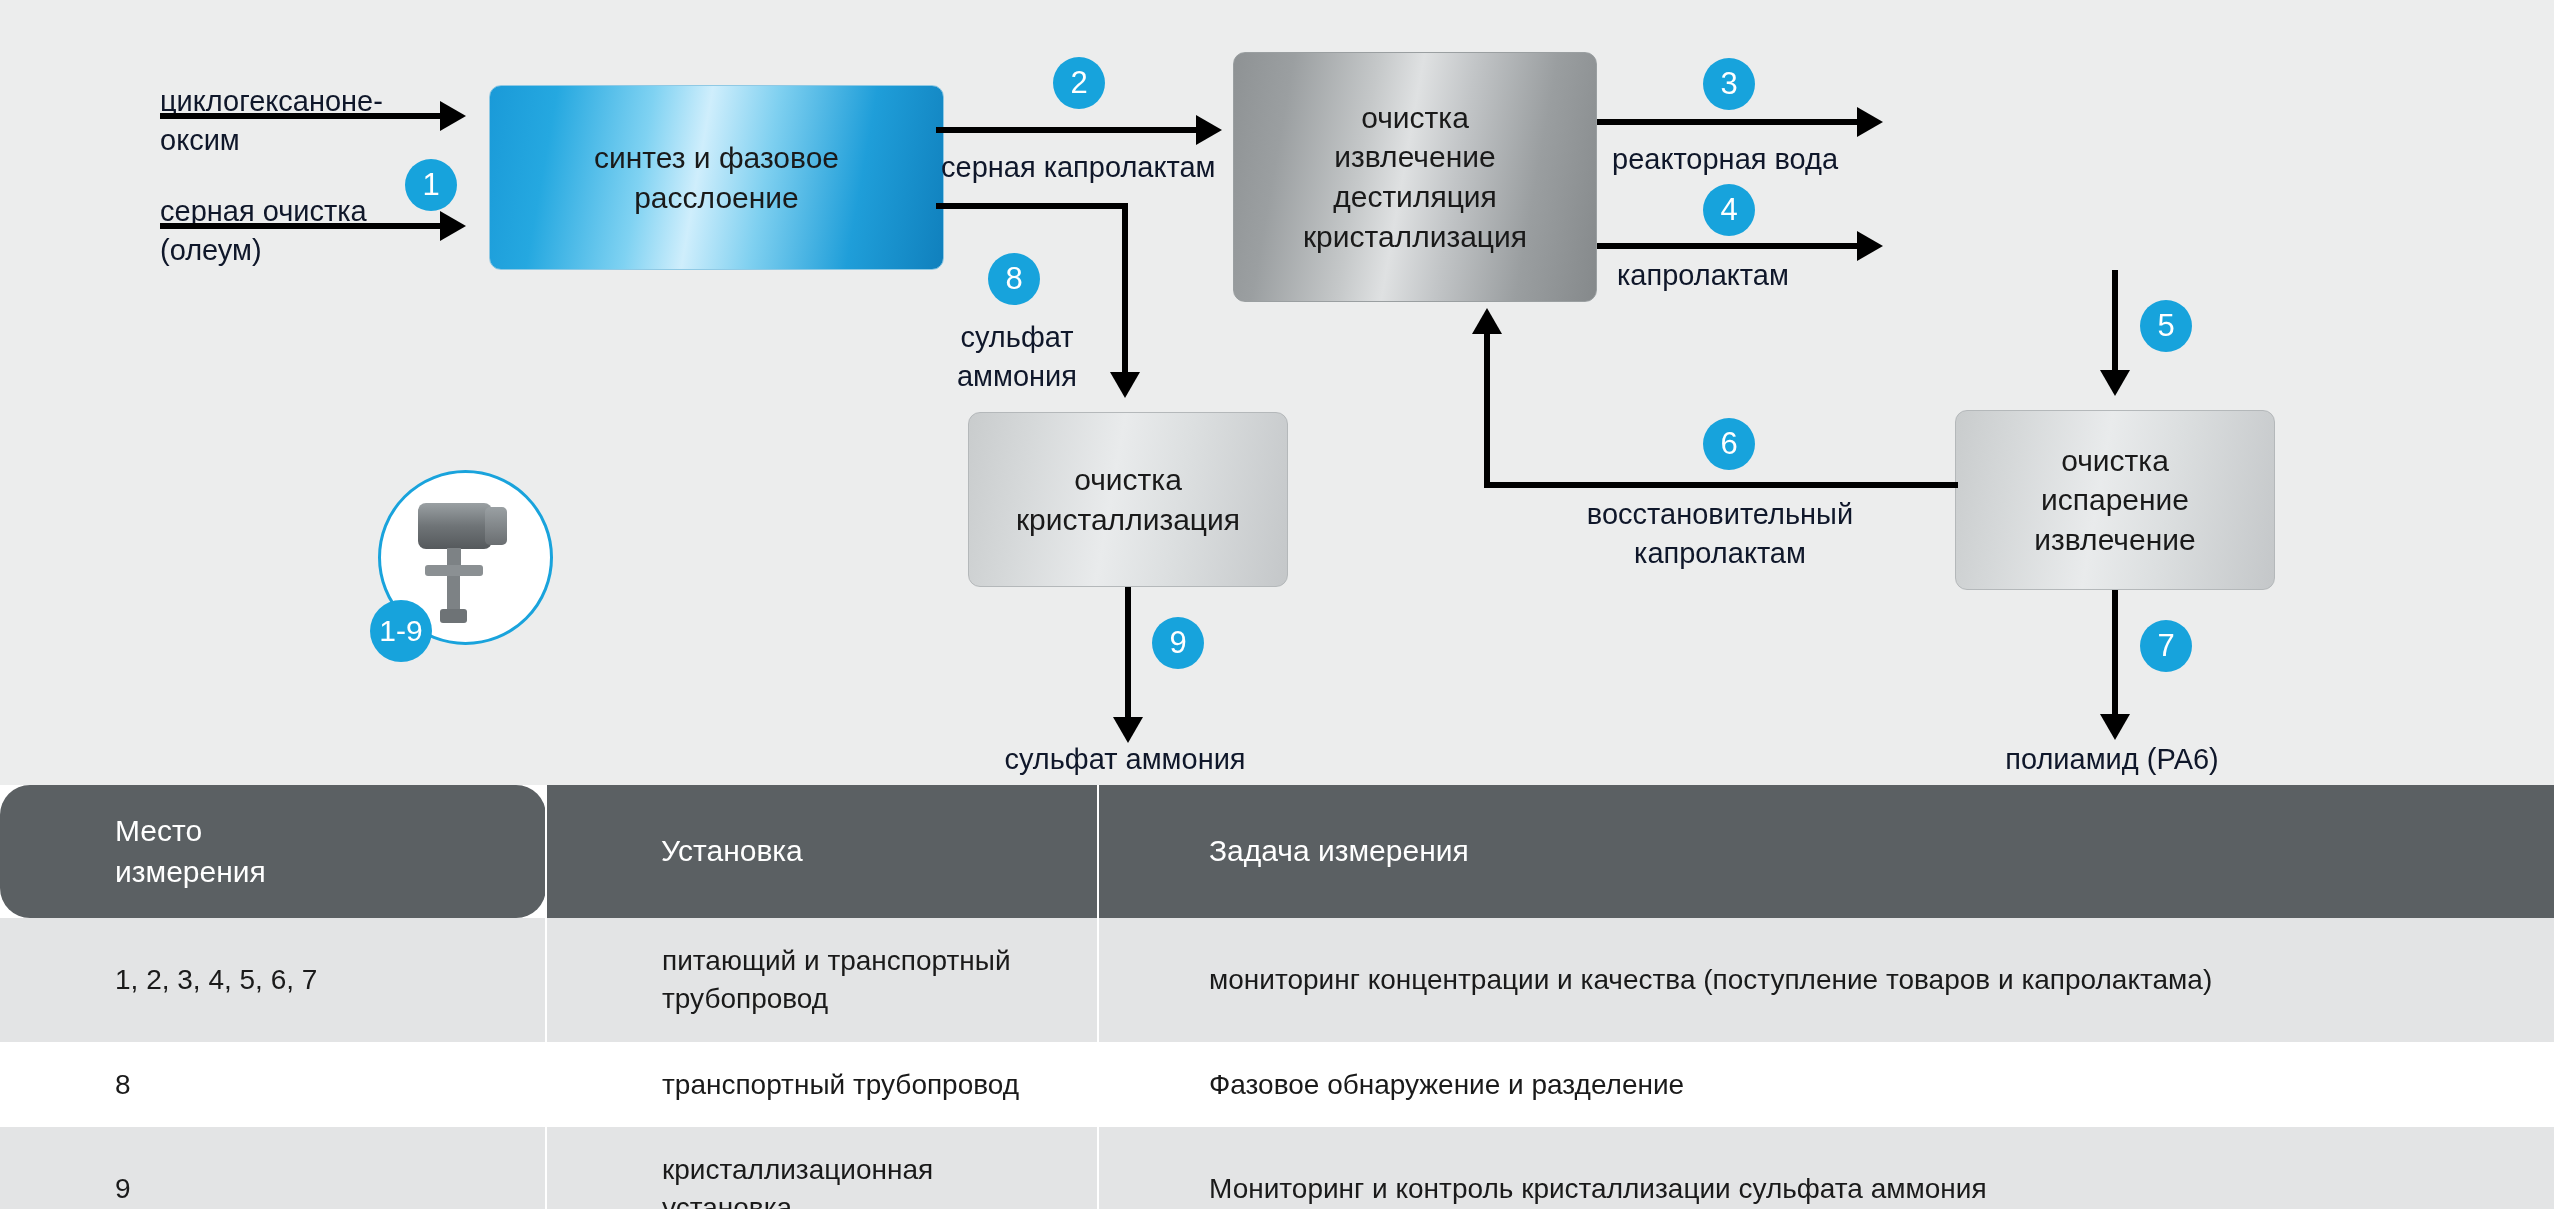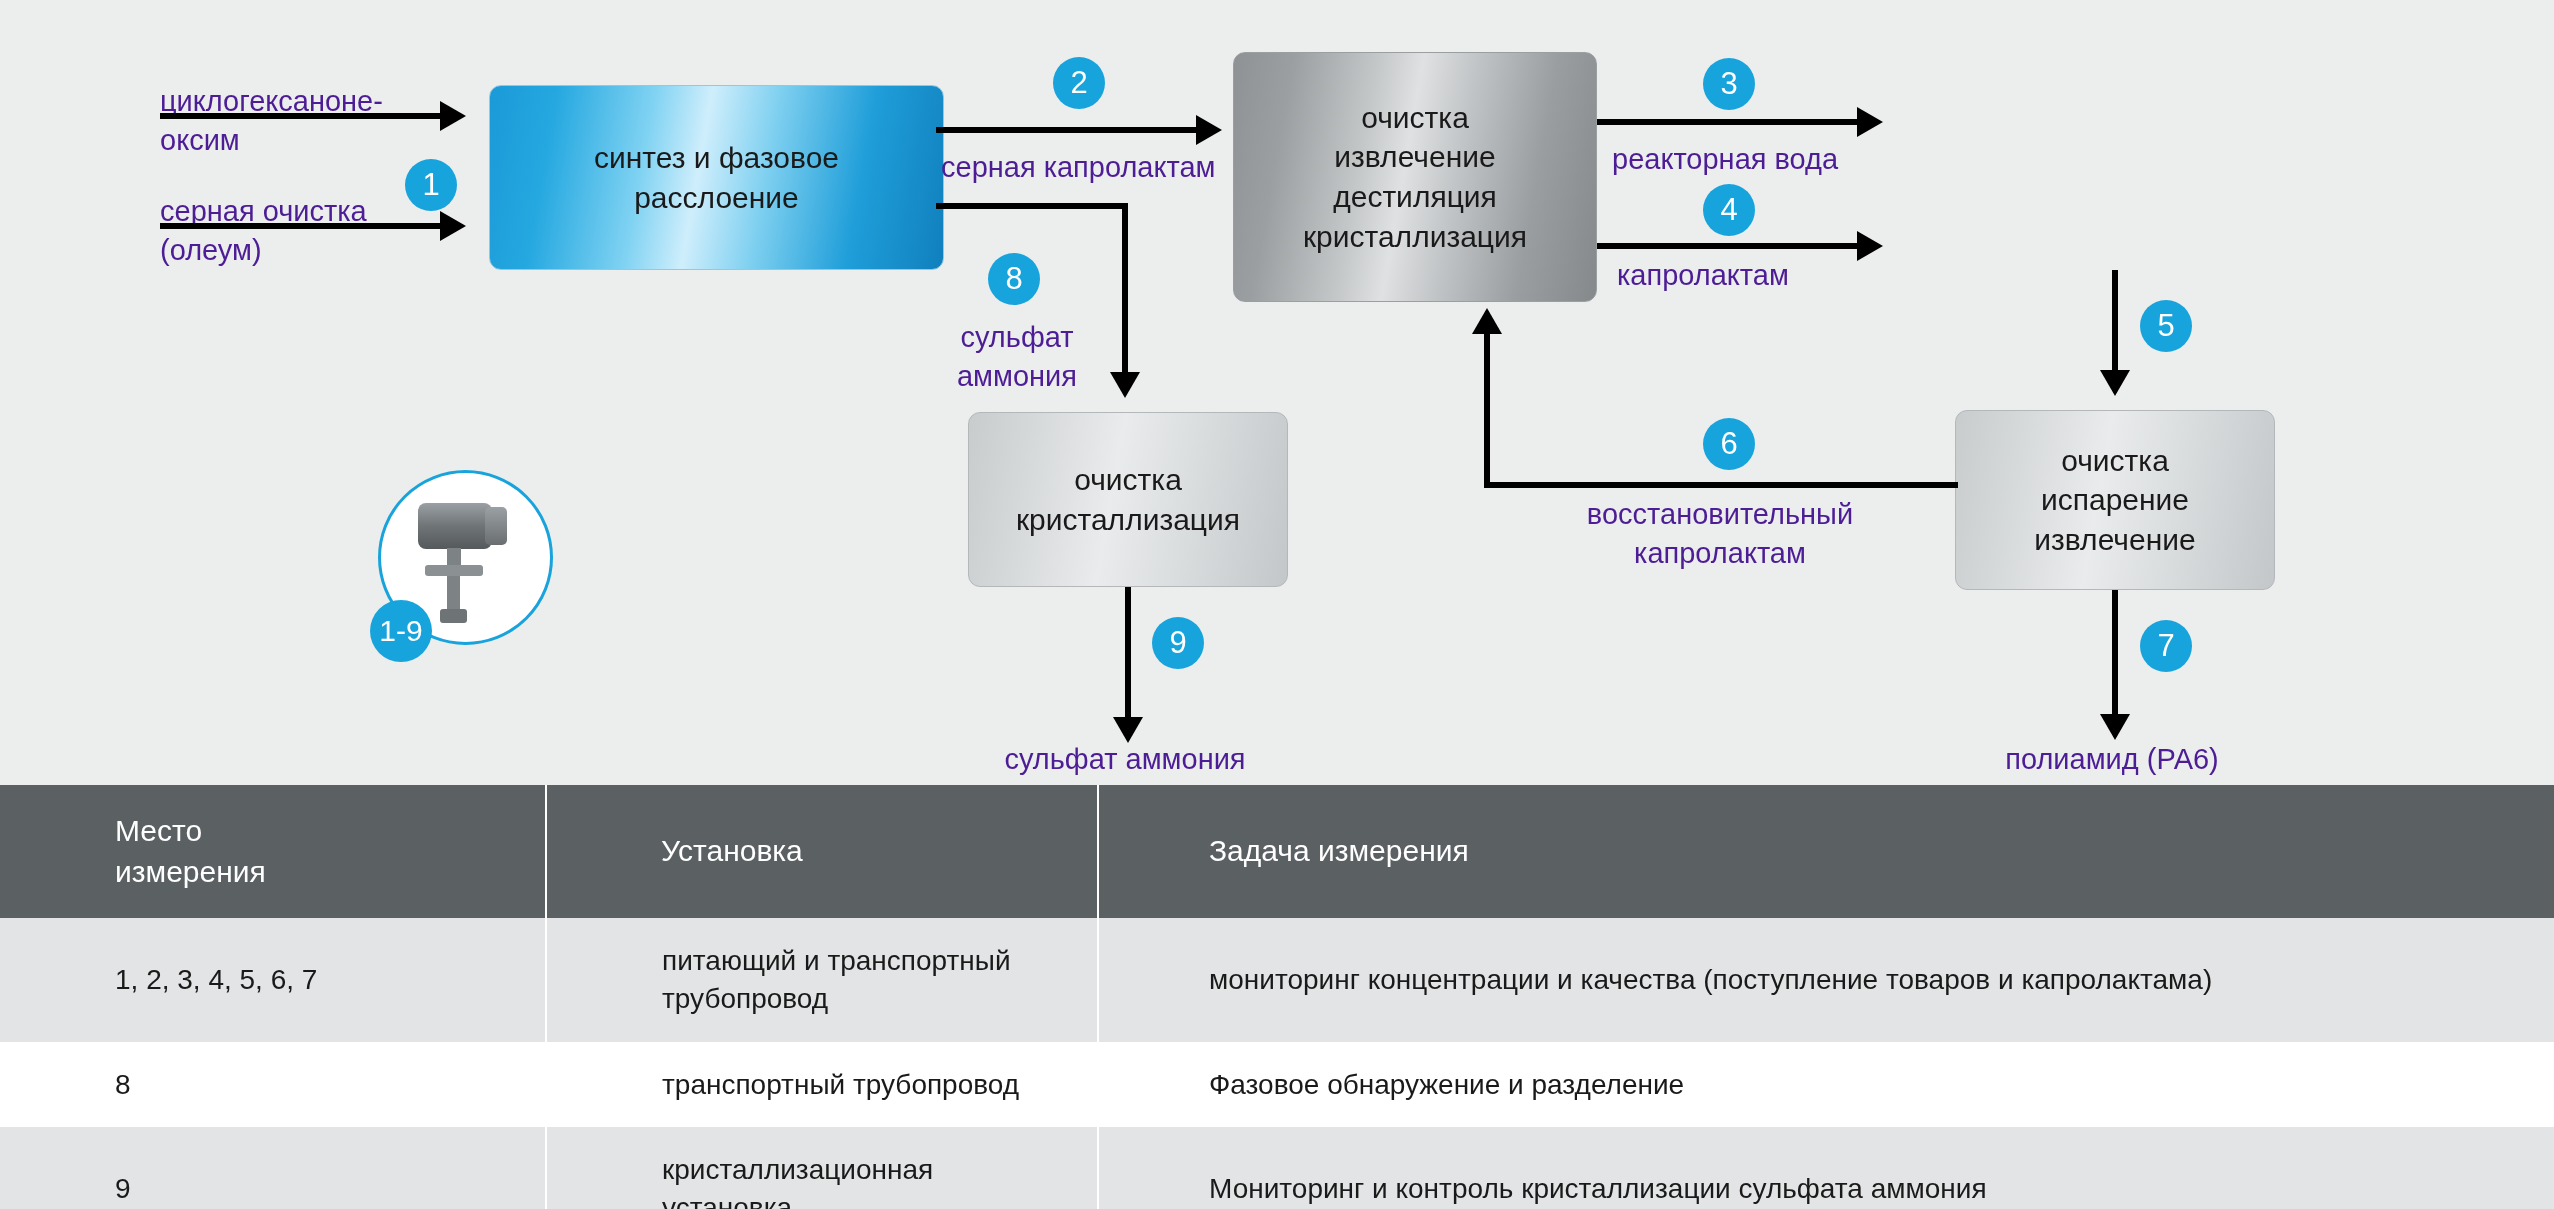--- a/index.html
+++ b/index.html
@@ -85,21 +85,21 @@
   .arrow-up {
     border-left: 15px solid transparent;
     border-right: 15px solid transparent;
     border-bottom: 26px solid #000;
   }
 
   
   .lbl {
     position: absolute;
     font-size: 29px;
-    color: #4c1d95;
+    color: #0f172a;
     line-height: 1.35;
     white-space: nowrap;
   }
   .lbl.center { text-align: center; }
 
   
   .bullet {
     position: absolute;
     width: 52px;
     height: 52px;
@@ -334,21 +334,21 @@
 
 <div class="table-area">
   <table>
     <colgroup>
       <col class="col1">
         <col class="col2">
         <col class="col3">
     </colgroup>
     <thead>
       <tr>
-        <th class="c1" style="white-space:pre-line;">Место
+        <th class="c1" style="white-space:pre-line;border-radius:30px;">Место
 измерения</th>
         <th class="c2" style="white-space:pre-line;">Установка</th>
         <th class="c3" style="white-space:pre-line;">Задача измерения</th>
       </tr>
     </thead>
     <tbody>
       <tr class="shaded">
         <td class="c1">1, 2, 3, 4, 5, 6, 7</td>
         <td class="c2" style="white-space:pre-line;">питающий и транспортный
 трубопровод</td>

